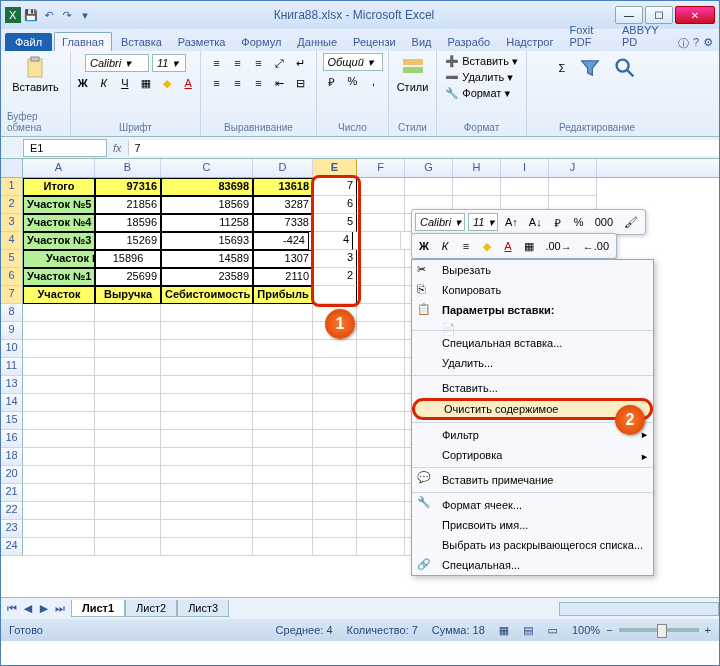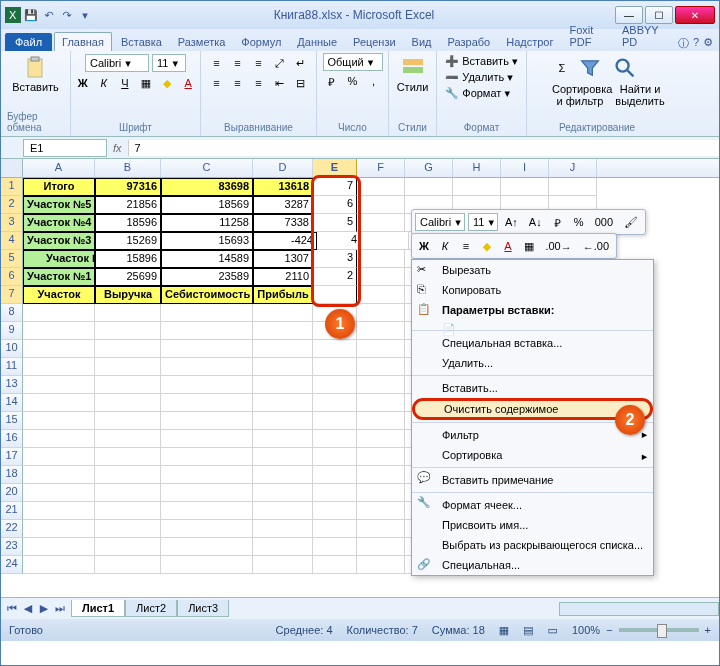--- a/index.html
+++ b/index.html
@@ -17,21 +17,21 @@
 .tab { padding: 3px 7px; color: #3b5998; cursor: pointer; }
 .tab.active { background: #f3f7fd; border: 1px solid #8ab; border-bottom: none; border-radius: 2px 2px 0 0; }
 .help-icons { margin-left: auto; display: flex; gap: 4px; padding: 0 6px; color: #3b5998; }
 .ribbon { height: 86px; background: linear-gradient(#f3f7fd,#e4eefa); border-bottom: 1px solid #9bb; display: flex; }
 .group { border-right: 1px solid #c8d6ea; padding: 2px 6px; display: flex; flex-direction: column; align-items: center; justify-content: space-between; }
 .group-label { font-size: 10px; color: #4a6; color: #5b7aa0; margin-top: auto; padding: 1px 0; }
 .big-btn { display: flex; flex-direction: column; align-items: center; gap: 2px; padding: 2px 4px; }
 .big-btn svg { width: 24px; height: 24px; }
 .btn-row { display: flex; gap: 3px; align-items: center; margin: 1px 0; }
 .mini-btn { height: 18px; min-width: 18px; padding: 0 3px; display: inline-flex; align-items: center; justify-content: center; border: 1px solid transparent; }
-.combo { height: 18px; border: 1px solid #9bb; background: #fff; padding: 0 4px; display: inline-flex; align-items: center; gap: 4px; font-size: 11px; }
+.combo { height: 18px; border: 1px solid #9bb; background: #fff; padding: 0 4px; display: inline-flex; align-items: center; gap: 4px; font-size: 11px; font-style: italic; }
 .namebox-row { height: 22px; background: #e9f1fb; border-bottom: 1px solid #9bb; display: flex; align-items: center; }
 .namebox { width: 84px; border: 1px solid #9bb; background: #fff; padding: 2px 6px; margin-left: 22px; }
 .fx { padding: 0 6px; font-style: italic; color: #6b6b6b; }
 .formula { flex: 1; border: 1px solid #ccc; border-width: 0 0 0 1px; padding: 2px 6px; background: #fff; }
 .grid-area { position: relative; height: 438px; overflow: hidden; }
 .colhdr-row { display: flex; background: linear-gradient(#f7fbff,#e3ecf8); border-bottom: 1px solid #9bb; }
 .corner { width: 22px; height: 18px; border-right: 1px solid #9bb; background: #e3ecf8; }
 .colhdr { height: 18px; border-right: 1px solid #c8d6ea; text-align: center; color: #3b5998; padding-top: 2px; }
 .colhdr.sel { background: #ffe9a0; border-right-color: #caa42a; font-weight: bold; }
 .tbody { position: relative; }
@@ -195,25 +195,20 @@
               <path d="M3 4h14l-5 6v6l-4-2v-4z" fill="#6a9bd8" stroke="#3b6aa0"></path>
             </svg>
         </div>
         <div class="big-btn">
           <svg width="20" height="20" viewBox="0 0 20 20">
               <circle cx="8" cy="8" r="5" fill="none" stroke="#3b6aa0" stroke-width="2"></circle>
               <line x1="12" y1="12" x2="17" y2="17" stroke="#3b6aa0" stroke-width="2"></line>
             </svg>
         </div>
       </div>
-      <div style="display:flex;gap:6px;font-size:10px;text-align:center">
-        <span style="width:18px"></span>
-        <span style="width:56px">Сортировка и фильтр</span>
-        <span style="width:52px">Найти и выделить</span>
-      </div>
       <div class="group-label">Редактирование</div>
     </div>
   </div>
 
   <div class="namebox-row">
     <div class="namebox">E1</div>
     <div class="fx">fx</div>
     <div class="formula">7</div>
   </div>
 
@@ -269,32 +264,32 @@
           <div class="cell " style="width: 48px;"></div>
           <div class="cell " style="width: 48px;"></div>
           <div class="cell " style="width: 48px;"></div>
           <div class="cell " style="width: 48px;"></div>
         </div>
         <div class="row">
           <div class="rowhdr sel">4</div>
           <div class="cell b site" style="width: 72px;">Участок №3</div>
           <div class="cell b num" style="width: 66px;">15269</div>
           <div class="cell b num" style="width: 92px;">15693</div>
-          <div class="cell b num" style="width: 64px;">-424</div>
+          <div class="cell b num" style="width: 56px;">-424</div>
           <div class="cell num ebound" style="width: 44px;">4</div>
           <div class="cell " style="width: 48px;"></div>
           <div class="cell " style="width: 48px;"></div>
           <div class="cell " style="width: 48px;"></div>
           <div class="cell " style="width: 48px;"></div>
           <div class="cell " style="width: 48px;"></div>
         </div>
         <div class="row">
           <div class="rowhdr sel">5</div>
           <div class="cell b site" style="width: 72px; padding-left: 22px;">Участок №2</div>
-          <div class="cell b num" style="width: 66px;">15896</div>
+          <div class="cell b num" style="width: 66px; text-align: center;">15896</div>
           <div class="cell b num" style="width: 92px;">14589</div>
           <div class="cell b num" style="width: 60px;">1307</div>
           <div class="cell num ebound" style="width: 44px;">3</div>
           <div class="cell " style="width: 48px;"></div>
           <div class="cell " style="width: 48px;"></div>
           <div class="cell " style="width: 48px;"></div>
           <div class="cell " style="width: 48px;"></div>
           <div class="cell " style="width: 48px;"></div>
         </div>
         <div class="row">
@@ -409,33 +404,20 @@
           <div class="cell " style="width: 60px;"></div>
           <div class="cell " style="width: 44px;"></div>
           <div class="cell " style="width: 48px;"></div>
           <div class="cell " style="width: 48px;"></div>
           <div class="cell " style="width: 48px;"></div>
           <div class="cell " style="width: 48px;"></div>
           <div class="cell " style="width: 48px;"></div>
         </div>
         <div class="row">
           <div class="rowhdr">16</div>
-          <div class="cell " style="width: 72px;"></div>
-          <div class="cell " style="width: 66px;"></div>
-          <div class="cell " style="width: 92px;"></div>
-          <div class="cell " style="width: 60px;"></div>
-          <div class="cell " style="width: 44px;"></div>
-          <div class="cell " style="width: 48px;"></div>
-          <div class="cell " style="width: 48px;"></div>
-          <div class="cell " style="width: 48px;"></div>
-          <div class="cell " style="width: 48px;"></div>
-          <div class="cell " style="width: 48px;"></div>
-        </div>
-        <div class="row">
-          <div class="rowhdr">17</div>
           <div class="cell " style="width: 72px;"></div>
           <div class="cell " style="width: 66px;"></div>
           <div class="cell " style="width: 92px;"></div>
           <div class="cell " style="width: 60px;"></div>
           <div class="cell " style="width: 44px;"></div>
           <div class="cell " style="width: 48px;"></div>
           <div class="cell " style="width: 48px;"></div>
           <div class="cell " style="width: 48px;"></div>
           <div class="cell " style="width: 48px;"></div>
           <div class="cell " style="width: 48px;"></div>

